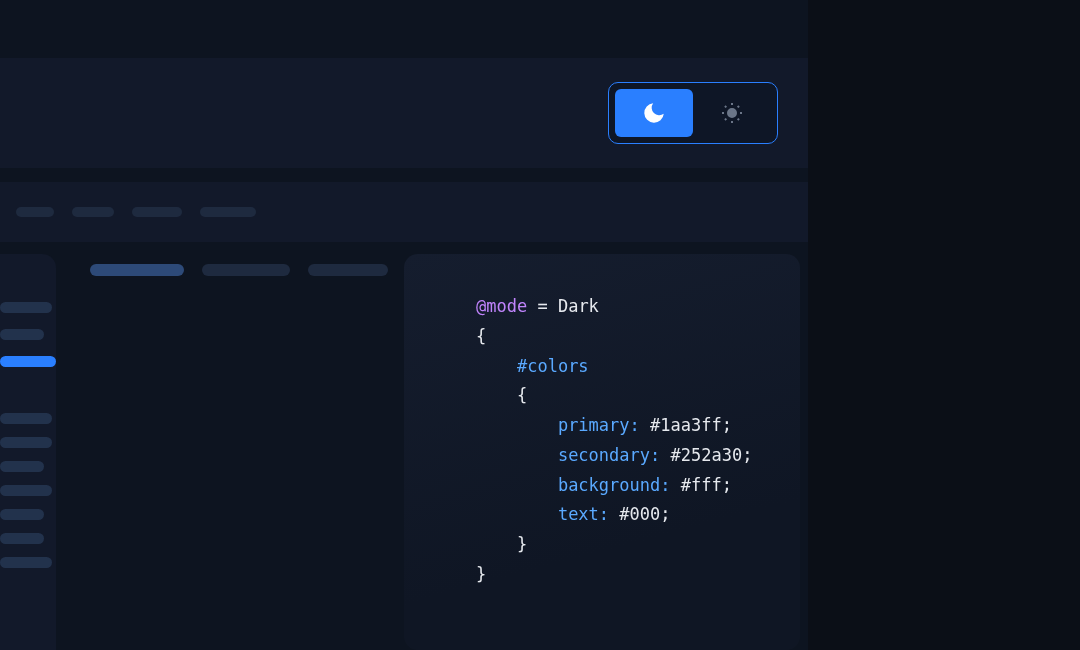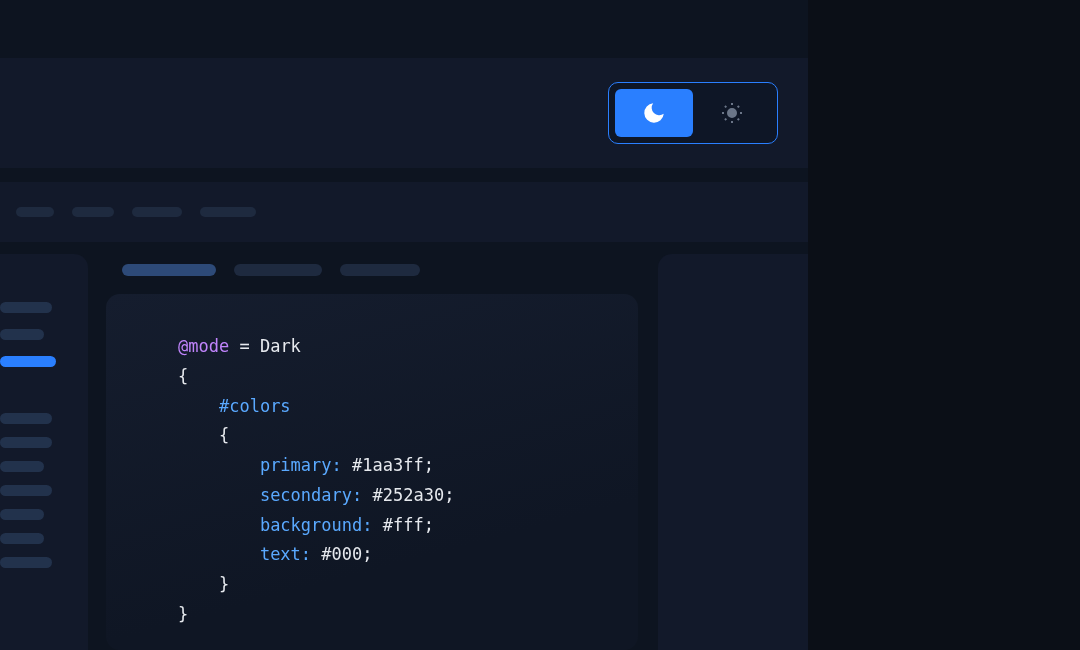--- a/index.html
+++ b/index.html
@@ -102,21 +102,21 @@
       background: #22324c;
       margin-left: 0;
     }
     .side-pill.w1 { width: 52px; }
     .side-pill.w2 { width: 44px; }
     .side-pill.active { background: #2a7fff; width: 56px; height: 11px; }
     .side-group2 { margin-top: 30px; display:flex; flex-direction:column; gap:13px; }
     .content {
       flex: 1;
       display: flex;
-      flex-direction: column;
+      flex-direction: row;
     }
     .tabs {
       display: flex;
       gap: 18px;
       padding: 10px 16px 18px 16px;
     }
     .tab {
       height: 12px;
       border-radius: 6px;
       background: #1e2a3f;

